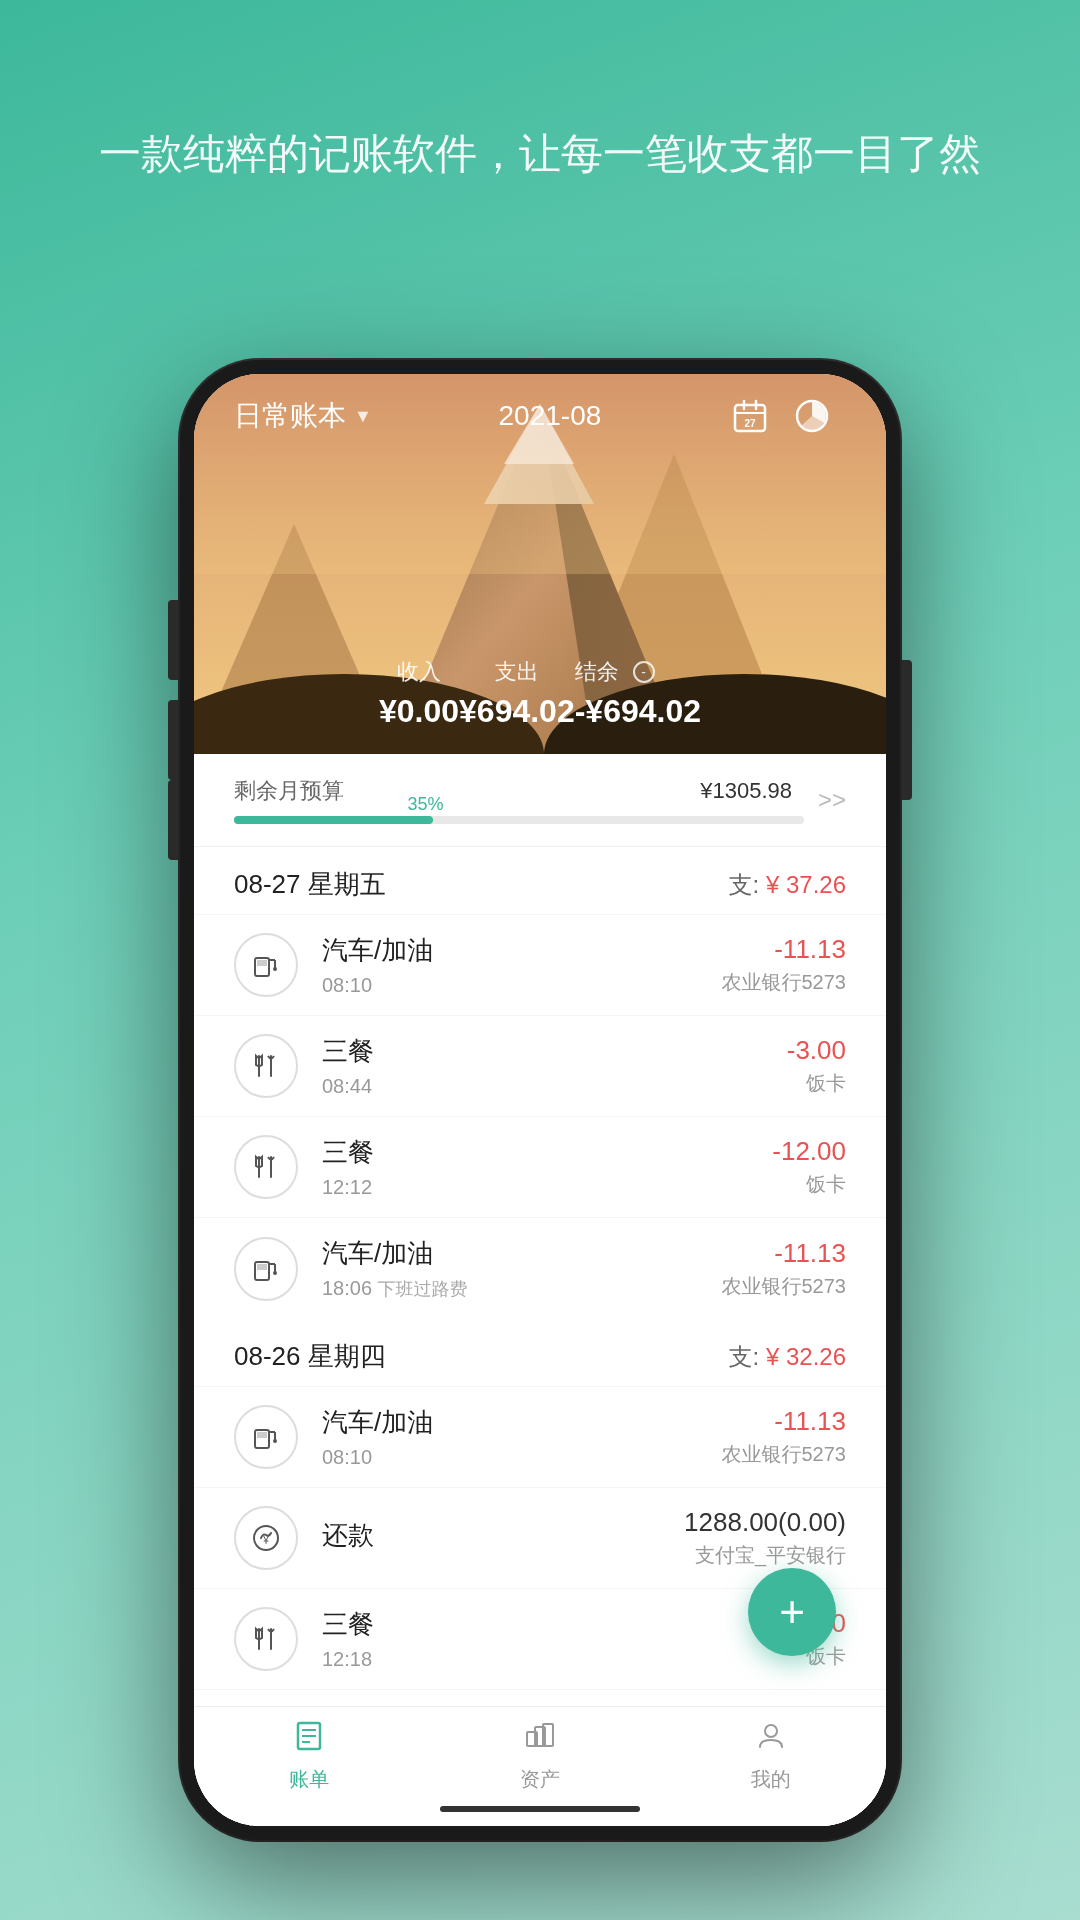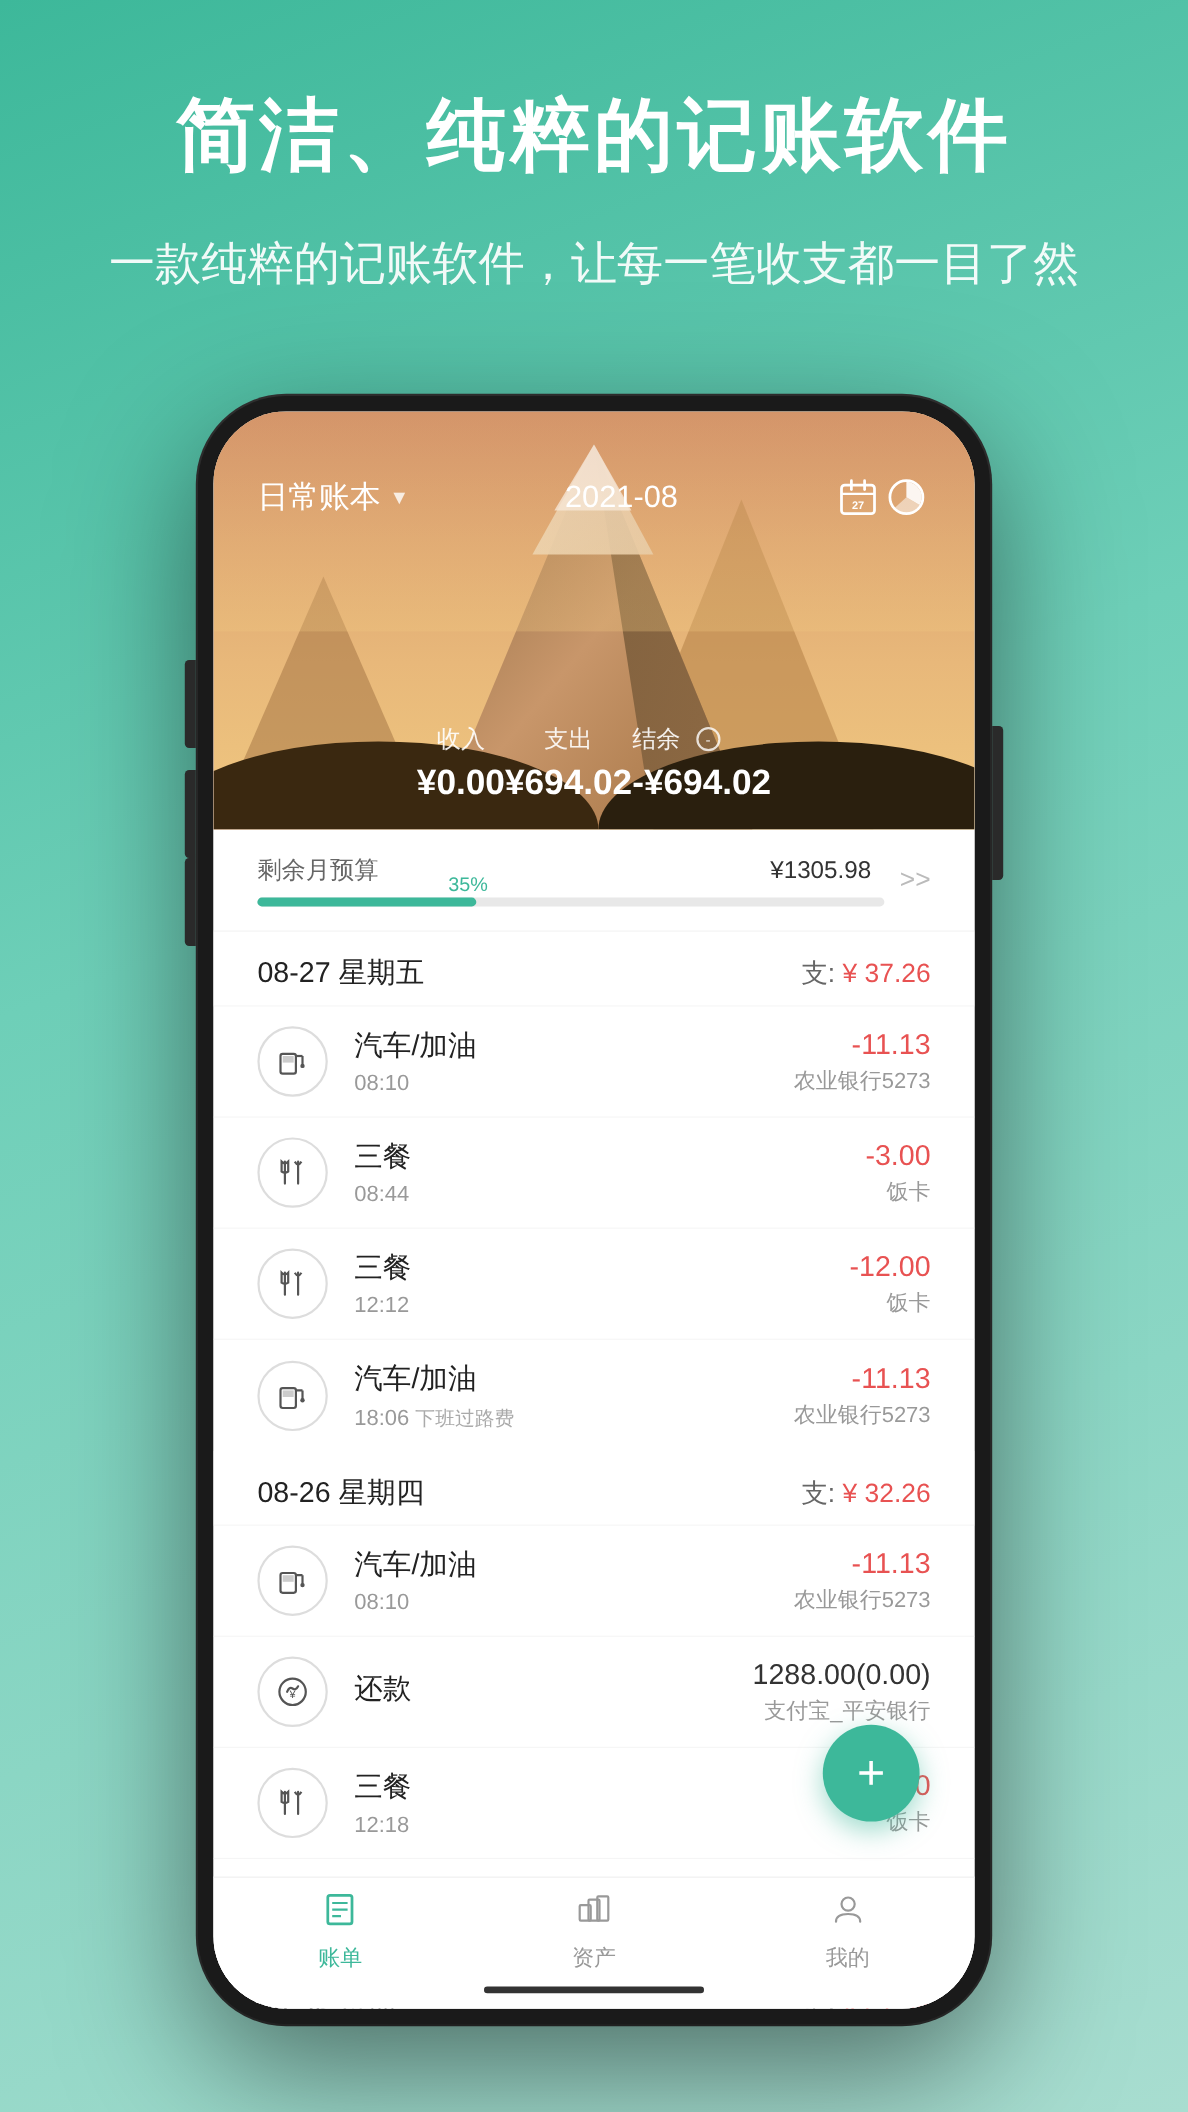--- a/index.html
+++ b/index.html
@@ -98,27 +98,26 @@
       bottom: 0;
       left: 0;
       width: 100%;
       height: 100%;
     }
 
     .header-top-bar {
       position: absolute;
       top: 20px;
       left: 0;
-      right: 0;
+      right: 12px;
       display: flex;
       align-items: center;
       justify-content: space-between;
       padding: 0 40px;
       z-index: 10;
-      margin-top: 36px;
     }
 
     .account-name {
       color: #fff;
       font-size: 28px;
       font-weight: 500;
       display: flex;
       align-items: center;
       gap: 8px;
     }
@@ -129,20 +128,21 @@
     }
 
     .header-date {
       color: #fff;
       font-size: 28px;
       font-weight: 500;
     }
 
     .header-icons {
       display: flex;
+      gap: 18px;
       align-items: center;
     }
 
     .header-icon {
       width: 44px;
       height: 44px;
       display: flex;
       align-items: center;
       justify-content: center;
       color: #fff;
@@ -419,21 +419,20 @@
       font-size: 14px;
       color: rgba(255,255,255,0.8);
     }
   </style>
 </head>
 <body>
 
 <div>
 
   <div class="page-header">
-    <div class="page-title">简洁、纯粹的记账软件</div>
     <div class="page-subtitle">一款纯粹的记账软件，让每一笔收支都一目了然</div>
   </div>
 
   <div class="phone-container">
     <div class="phone-outer">
       <div class="phone-screen">
 
         <div class="app-header">
 
           <svg class="mountain-svg" viewBox="0 0 692 380" preserveAspectRatio="xMidYMax slice">

